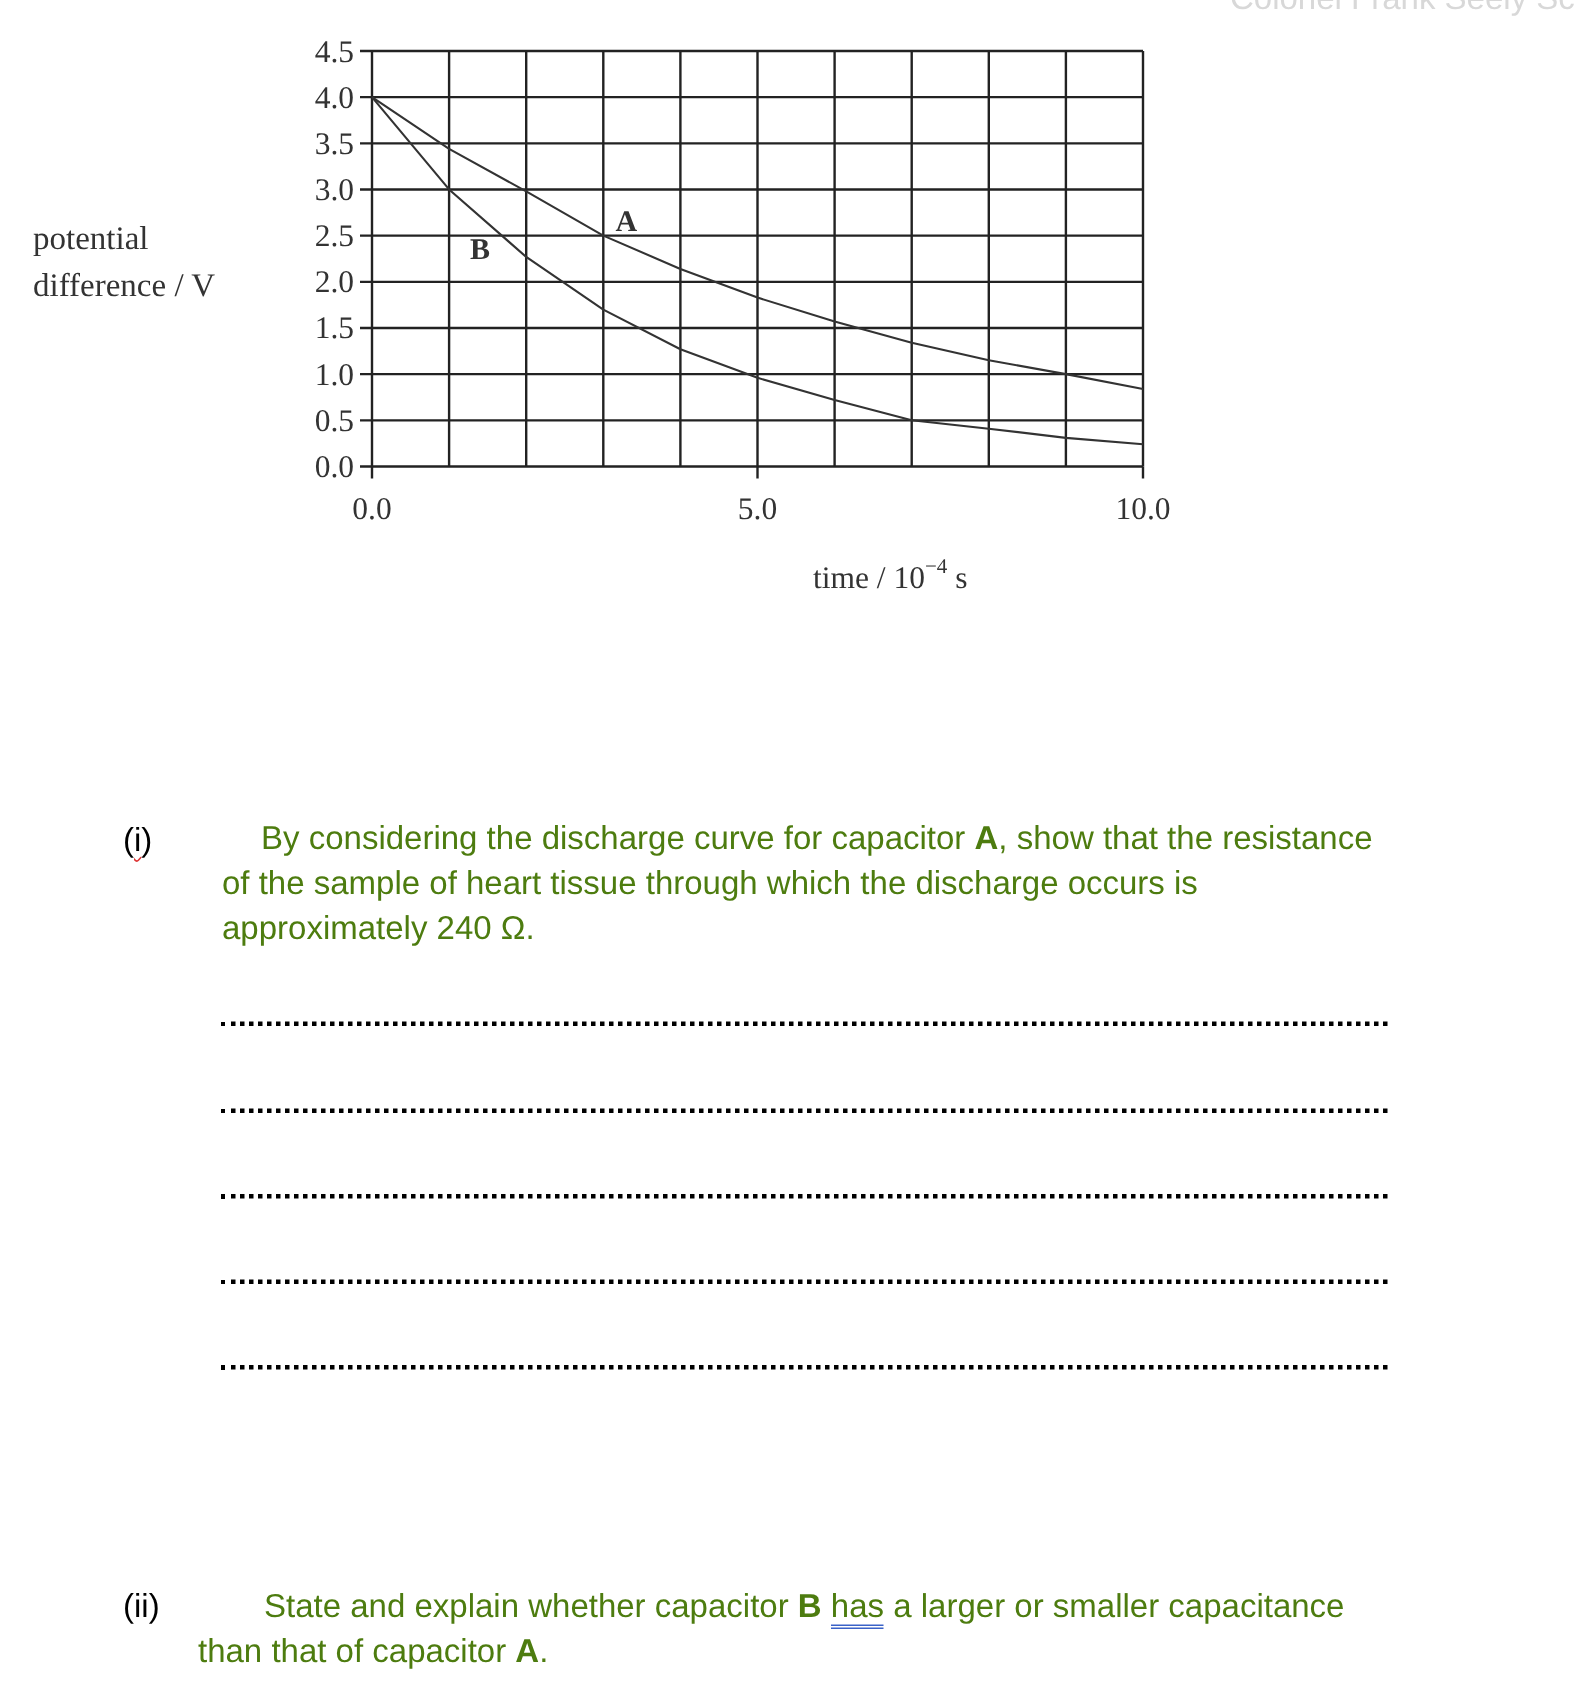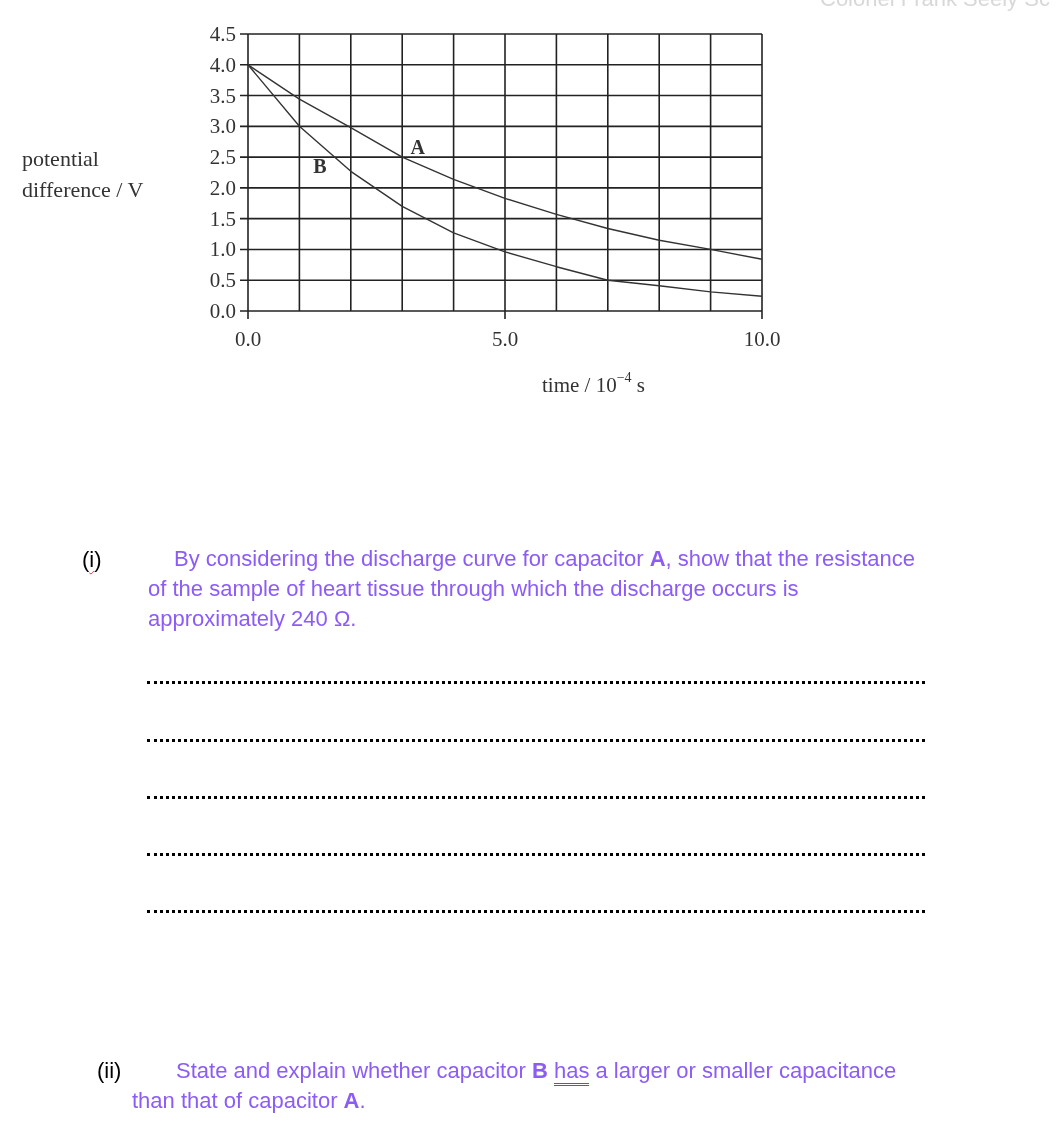--- a/index.html
+++ b/index.html
@@ -1,20 +1,20 @@
 <!DOCTYPE html>
 <html><head>
 <meta charset="utf-8">
 <style>
   html, body { margin:0; padding:0; background:#ffffff; }
   body { width:1064px; height:1126px; position:relative; overflow:hidden; }
   .watermark { position:absolute; left:820px; top:-14px; font-family:"Liberation Sans", sans-serif; font-size:22px; color:#d8d8d8; white-space:nowrap; }
   #chart { position:absolute; left:0; top:0; }
   .serif { font-family:"Liberation Serif", serif; fill:#333; }
-  .qtext { position:absolute; font-family:"Liberation Sans", sans-serif; font-size:22px; color:#8b5cf6; line-height:30px; }
+  .qtext { position:absolute; font-family:"Liberation Sans", sans-serif; font-size:22px; color:#4d7c0f; line-height:30px; }
   .qnum { position:absolute; font-family:"Liberation Sans", sans-serif; font-size:22px; color:#000; }
   .underline-i { text-decoration: underline wavy #d33; text-decoration-thickness:1px; text-underline-offset:3px; }
   .has-ul { border-bottom:3px double #3a62c8; }
   .answer-line { position:absolute; left:147px; width:778px; height:0; border-top:3px dotted #000; }
   b { font-weight:bold; }
 </style>
 </head>
 <body>
 
 <div class="watermark">Colonel Frank Seely Sc</div>
@@ -102,15 +102,15 @@
 <div class="qtext" style="left:174px; top:544px; white-space:nowrap;"><span>By considering the discharge curve for capacitor </span><b>A</b><span>, show that the resistance</span></div>
 <div class="qtext" style="left:148px; top:574px; white-space:nowrap;">of the sample of heart tissue through which the discharge occurs is</div>
 <div class="qtext" style="left:148px; top:604px; white-space:nowrap;">approximately 240 Ω.</div>
 
 <div class="answer-line" style="top:681px;"></div>
 <div class="answer-line" style="top:739px;"></div>
 <div class="answer-line" style="top:796px;"></div>
 <div class="answer-line" style="top:853px;"></div>
 <div class="answer-line" style="top:910px;"></div>
 
-<div class="qnum" style="left:82px; top:1058px;margin-left:15px;">(ii)</div>
+<div class="qnum" style="left:82px; top:1058px;">(ii)</div>
 <div class="qtext" style="left:176px; top:1056px; white-space:nowrap;"><span>State and explain whether capacitor </span><b>B</b> <span class="has-ul">has</span><span> a larger or smaller capacitance</span></div>
 <div class="qtext" style="left:132px; top:1086px; white-space:nowrap;"><span>than that of capacitor </span><b>A</b><span>.</span></div>
 
 </body></html>

